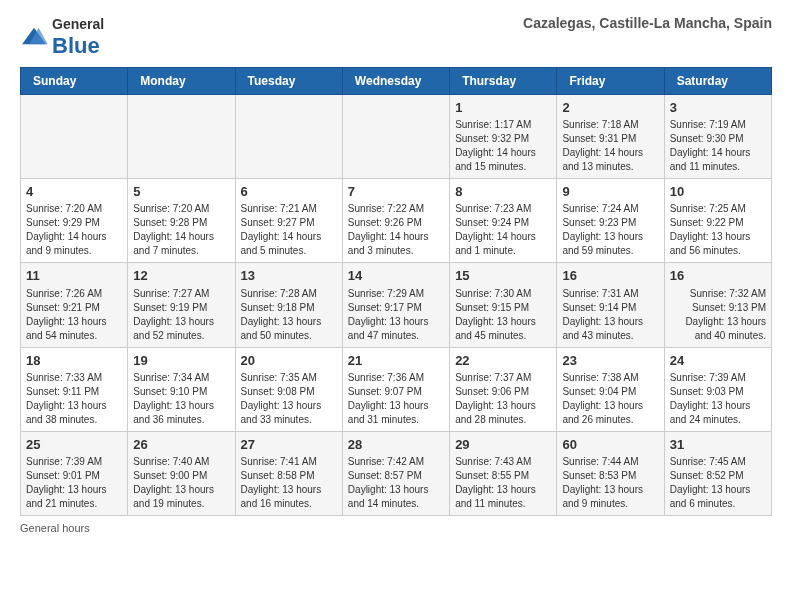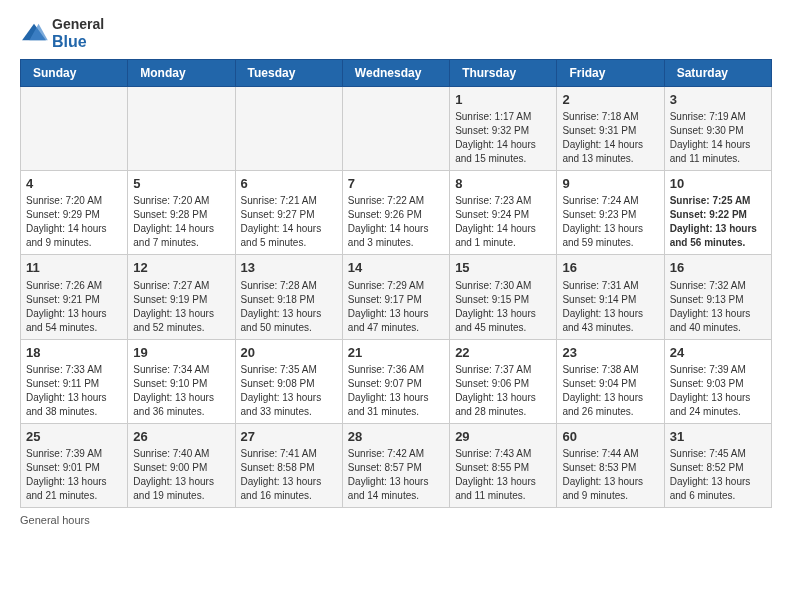--- a/index.html
+++ b/index.html
@@ -94,25 +94,26 @@
 
 <div class="header-area">
   <div class="logo">
     <svg class="logo-icon" viewBox="0 0 30 24" xmlns="http://www.w3.org/2000/svg">
       <polygon points="15,2 28,20 2,20" fill="#2266aa"></polygon>
       <polygon points="20,2 30,20 10,20" fill="#4488cc" opacity="0.7"></polygon>
     </svg>
     <div>
       <div>
         <span style="font-size:14px;font-weight:bold;color:#333;">General</span><br>
-        <span style="font-size:16px;font-weight:bold;color:#2266aa;">Blue</span>
+        <span style="font-size:22px;font-weight:bold;color:#2266aa;">Blue</span>
       </div>
     </div>
   </div>
   <div class="title-area">
+    <div class="location">Cazalegas, Castille-La Mancha, Spain</div>
   </div>
 </div>
 
 <table class="calendar-table">
   <thead>
     <tr>
     <th>Sunday</th>
         <th>Monday</th>
         <th>Tuesday</th>
         <th>Wednesday</th>
@@ -178,21 +179,21 @@
 Daylight: 14 hours and 1 minute.</div>
         </td>
         <td>
           <span class="day-num">9</span>
           <div class="day-info" style="white-space: pre-line;">Sunrise: 7:24 AM
 Sunset: 9:23 PM
 Daylight: 13 hours and 59 minutes.</div>
         </td>
         <td>
           <span class="day-num">10</span>
-          <div class="day-info" style="white-space: pre-line; font-weight: bold;">Sunrise: 7:25 AM
+          <div class="day-info" style="white-space: pre-line;">Sunrise: 7:25 AM
 Sunset: 9:22 PM
 Daylight: 13 hours and 56 minutes.</div>
         </td>
       </tr>
       <tr>
         <td>
           <span class="day-num">11</span>
           <div class="day-info" style="white-space: pre-line;">Sunrise: 7:26 AM
 Sunset: 9:21 PM
 Daylight: 13 hours and 54 minutes.</div>
@@ -222,21 +223,21 @@
 Daylight: 13 hours and 45 minutes.</div>
         </td>
         <td>
           <span class="day-num">16</span>
           <div class="day-info" style="white-space: pre-line;">Sunrise: 7:31 AM
 Sunset: 9:14 PM
 Daylight: 13 hours and 43 minutes.</div>
         </td>
         <td>
           <span class="day-num">16</span>
-          <div class="day-info" style="white-space: pre-line;">Sunrise: 7:32 AM
+          <div class="day-info" style="white-space: pre-line; text-align: right;">Sunrise: 7:32 AM
 Sunset: 9:13 PM
 Daylight: 13 hours and 40 minutes.</div>
         </td>
       </tr>
       <tr>
         <td>
           <span class="day-num">18</span>
           <div class="day-info" style="white-space: pre-line;">Sunrise: 7:33 AM
 Sunset: 9:11 PM
 Daylight: 13 hours and 38 minutes.</div>

